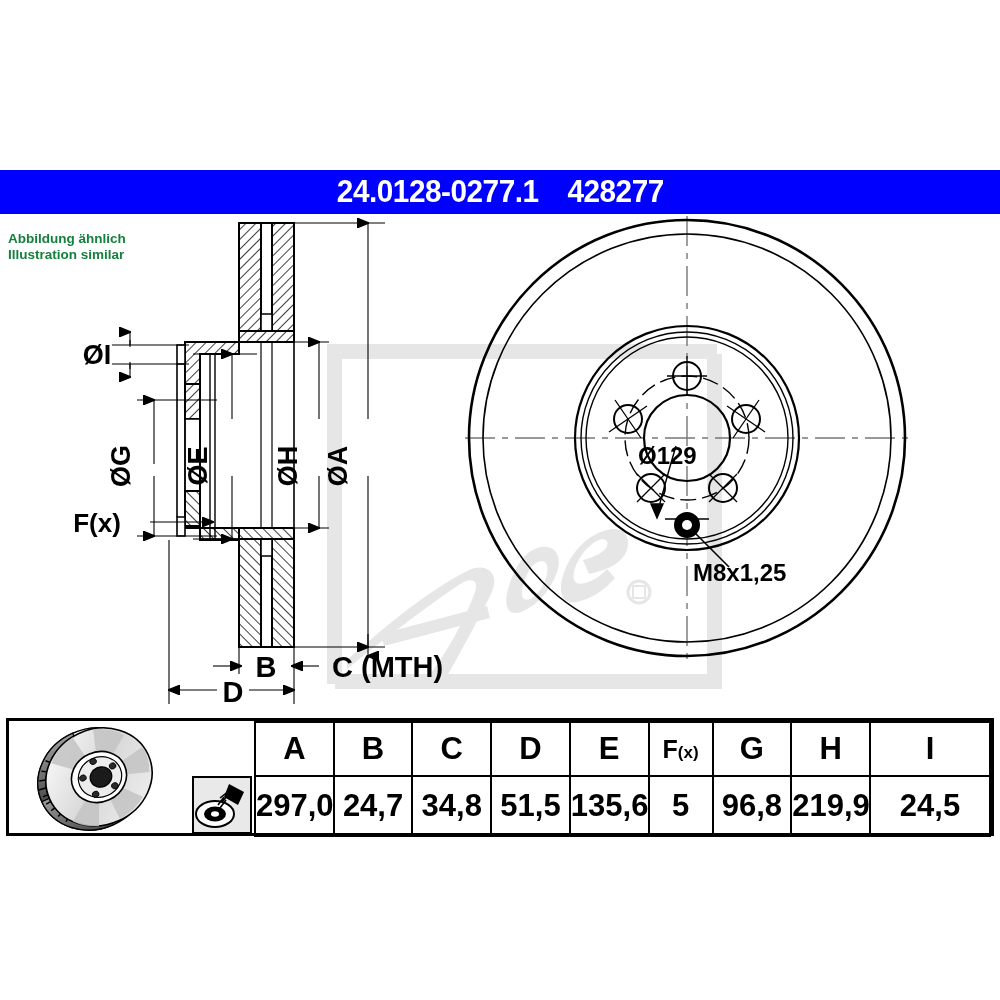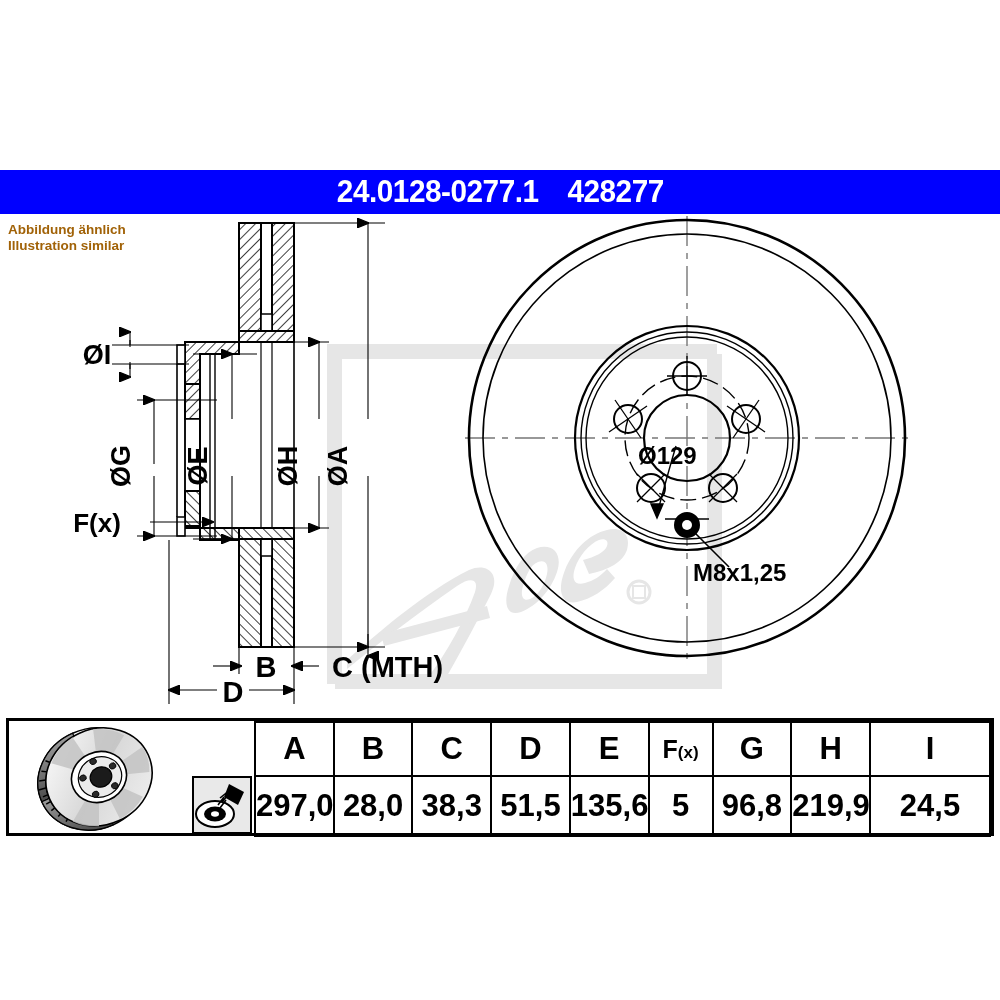--- a/index.html
+++ b/index.html
@@ -23,22 +23,22 @@
     font-size:31px;
     letter-spacing:-0.5px;
     white-space:pre;
     font-family:"Liberation Sans","DejaVu Sans",sans-serif;
     transform:scaleX(.96);
   }
   .header-gap{display:inline-block;width:30px;}
 
   
   .note{
-    position:absolute;left:8px;top:222px;width:200px;
-    font-size:13.5px;font-weight:bold;color:#a16207;line-height:16px;
+    position:absolute;left:8px;top:231px;width:200px;
+    font-size:13.5px;font-weight:bold;color:#15803d;line-height:16px;
   }
 
   
   .canvas{position:absolute;left:0;top:214px;width:1000px;height:500px;padding-left:17px;}
   .canvas svg{display:block;}
 
   
   .spec-table{
     position:absolute;left:6px;top:718px;width:988px;height:118px;
     border:3px solid #000;box-sizing:border-box;background:#fff;
@@ -369,22 +369,22 @@
         <td class="hdr-cell">C</td>
         <td class="hdr-cell">D</td>
         <td class="hdr-cell">E</td>
         <td class="hdr-cell fx-cell" style="width:62px"><span>F</span><span class="sub">(x)</span></td>
         <td class="hdr-cell">G</td>
         <td class="hdr-cell">H</td>
         <td class="hdr-cell" style="width:118px">I</td>
       </tr>
       <tr>
         <td class="val-cell">297,0</td>
-        <td class="val-cell">28,0</td>
-        <td class="val-cell">38,3</td>
+        <td class="val-cell">24,7</td>
+        <td class="val-cell">34,8</td>
         <td class="val-cell">51,5</td>
         <td class="val-cell">135,6</td>
         <td class="val-cell">5</td>
         <td class="val-cell">96,8</td>
         <td class="val-cell">219,9</td>
         <td class="val-cell">24,5</td>
       </tr>
     </tbody>
       </table>
   </div>

